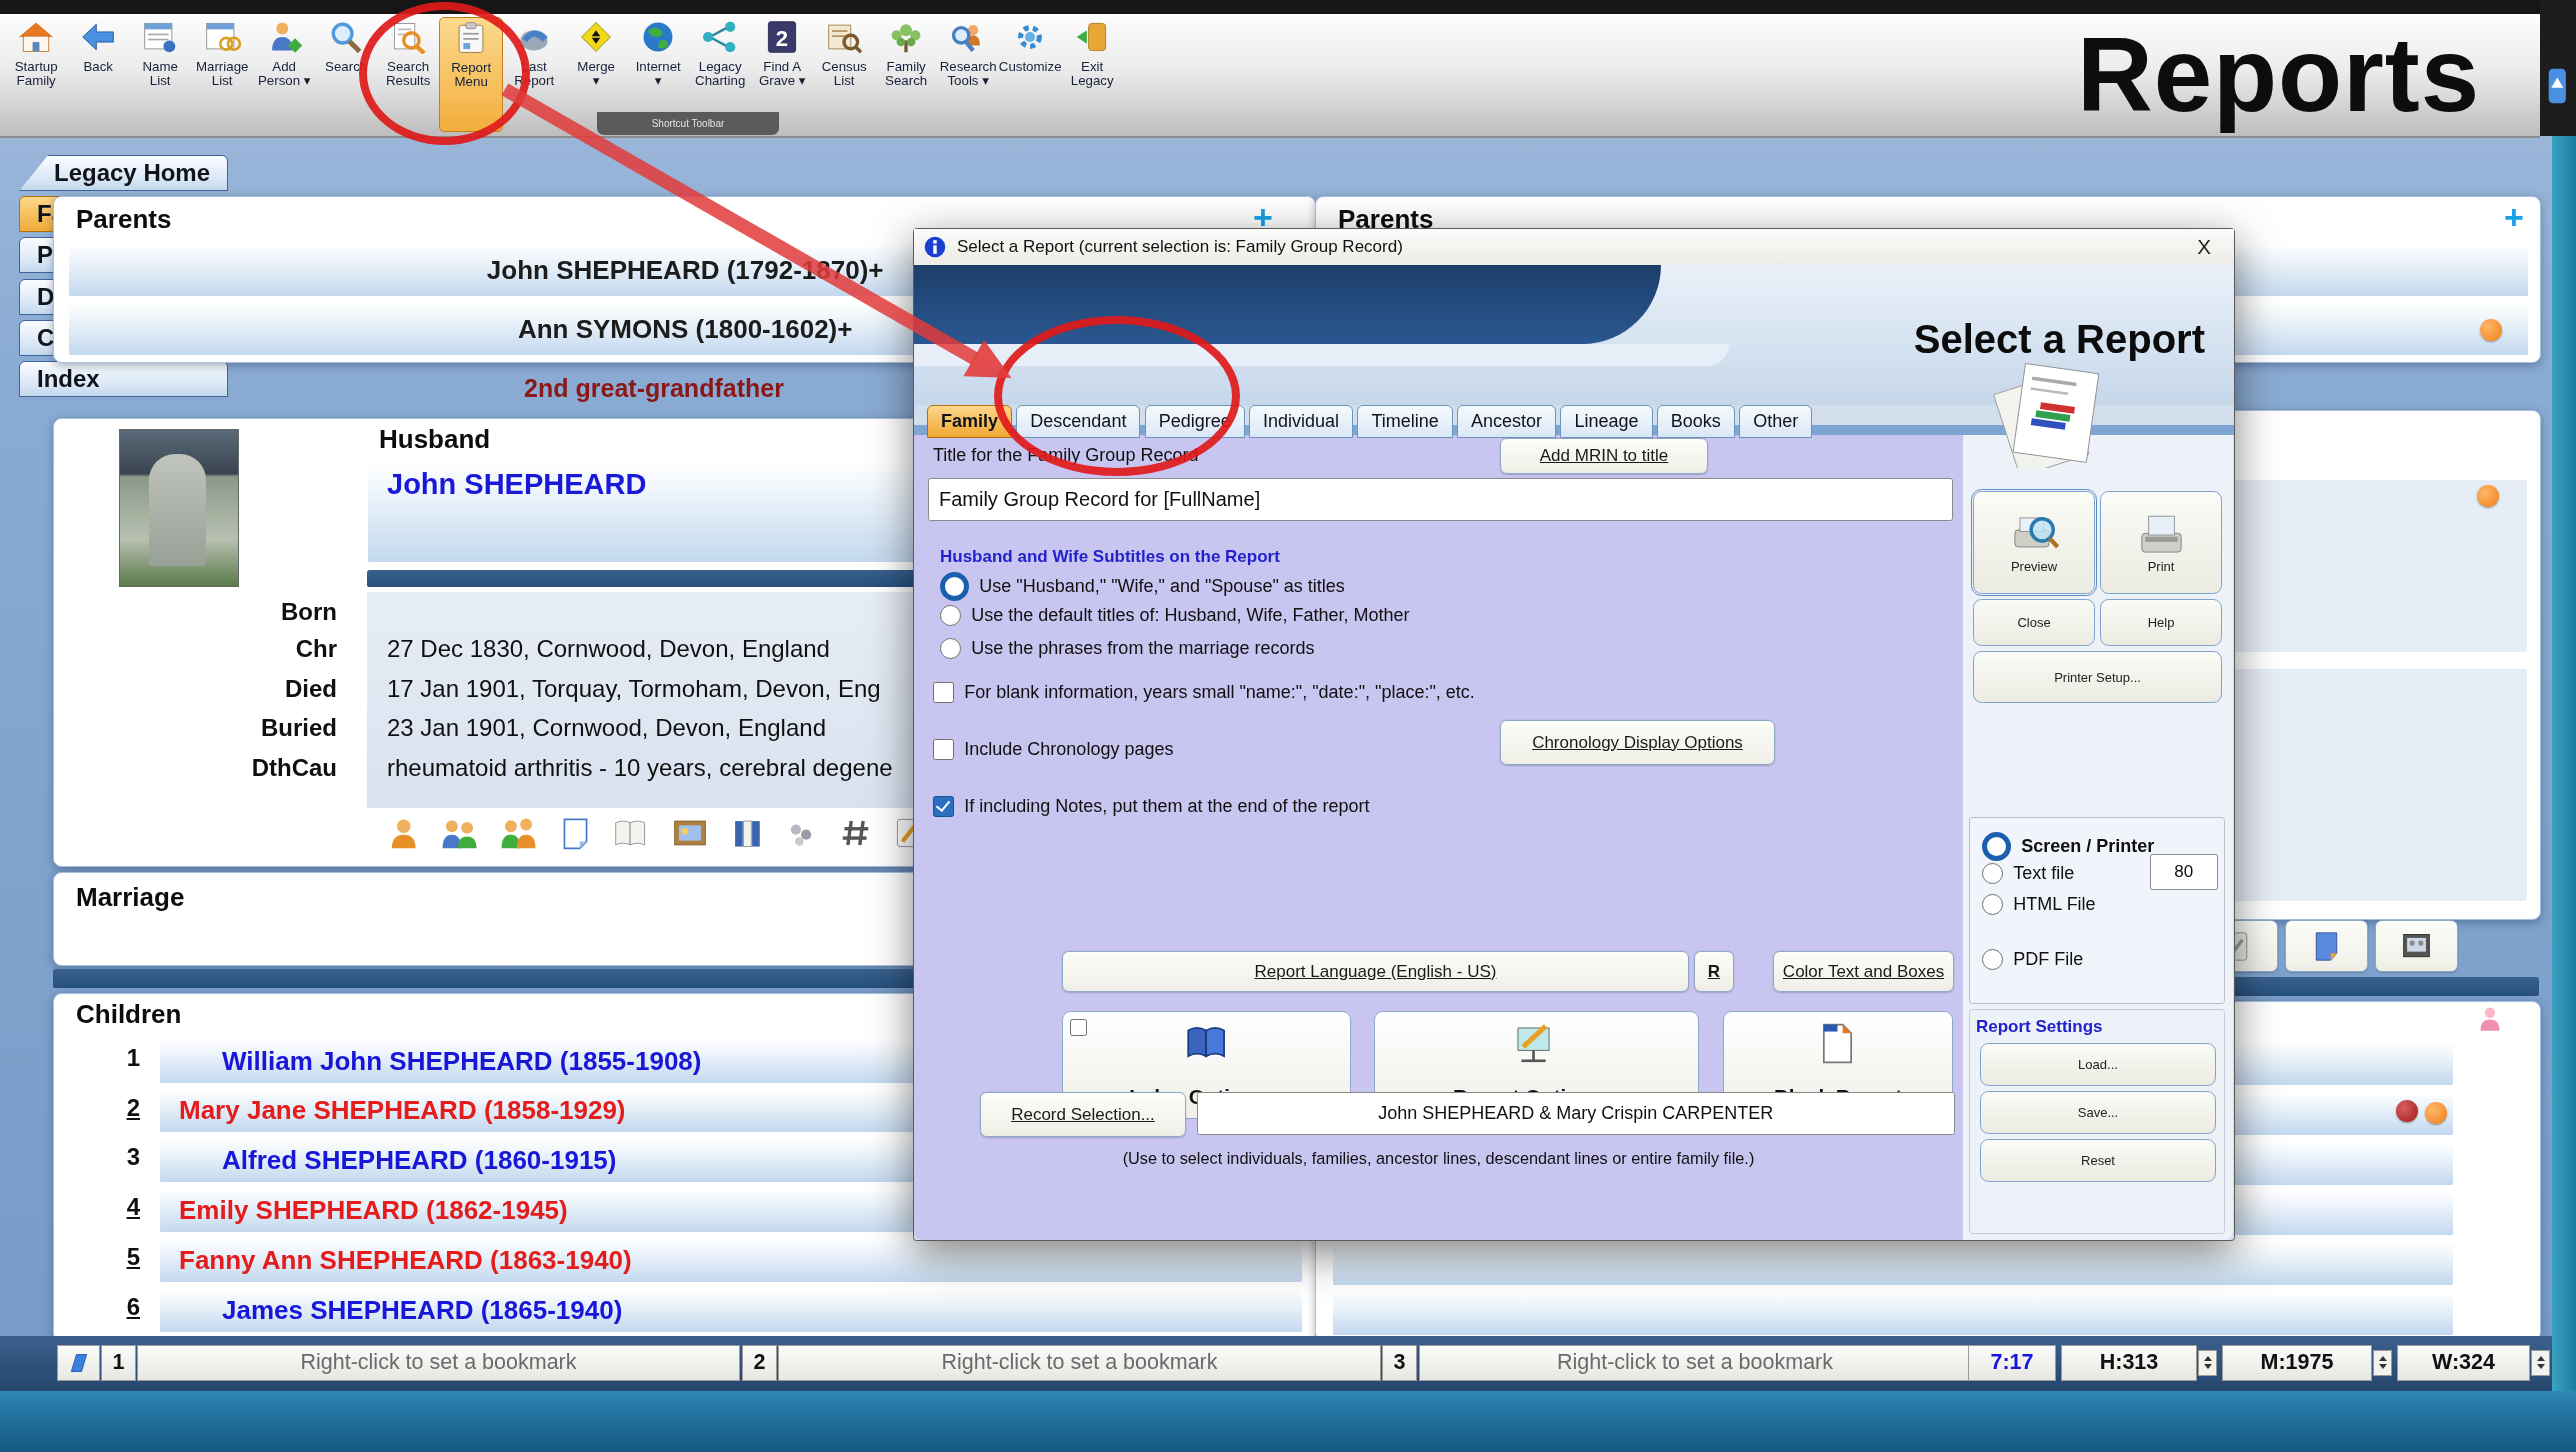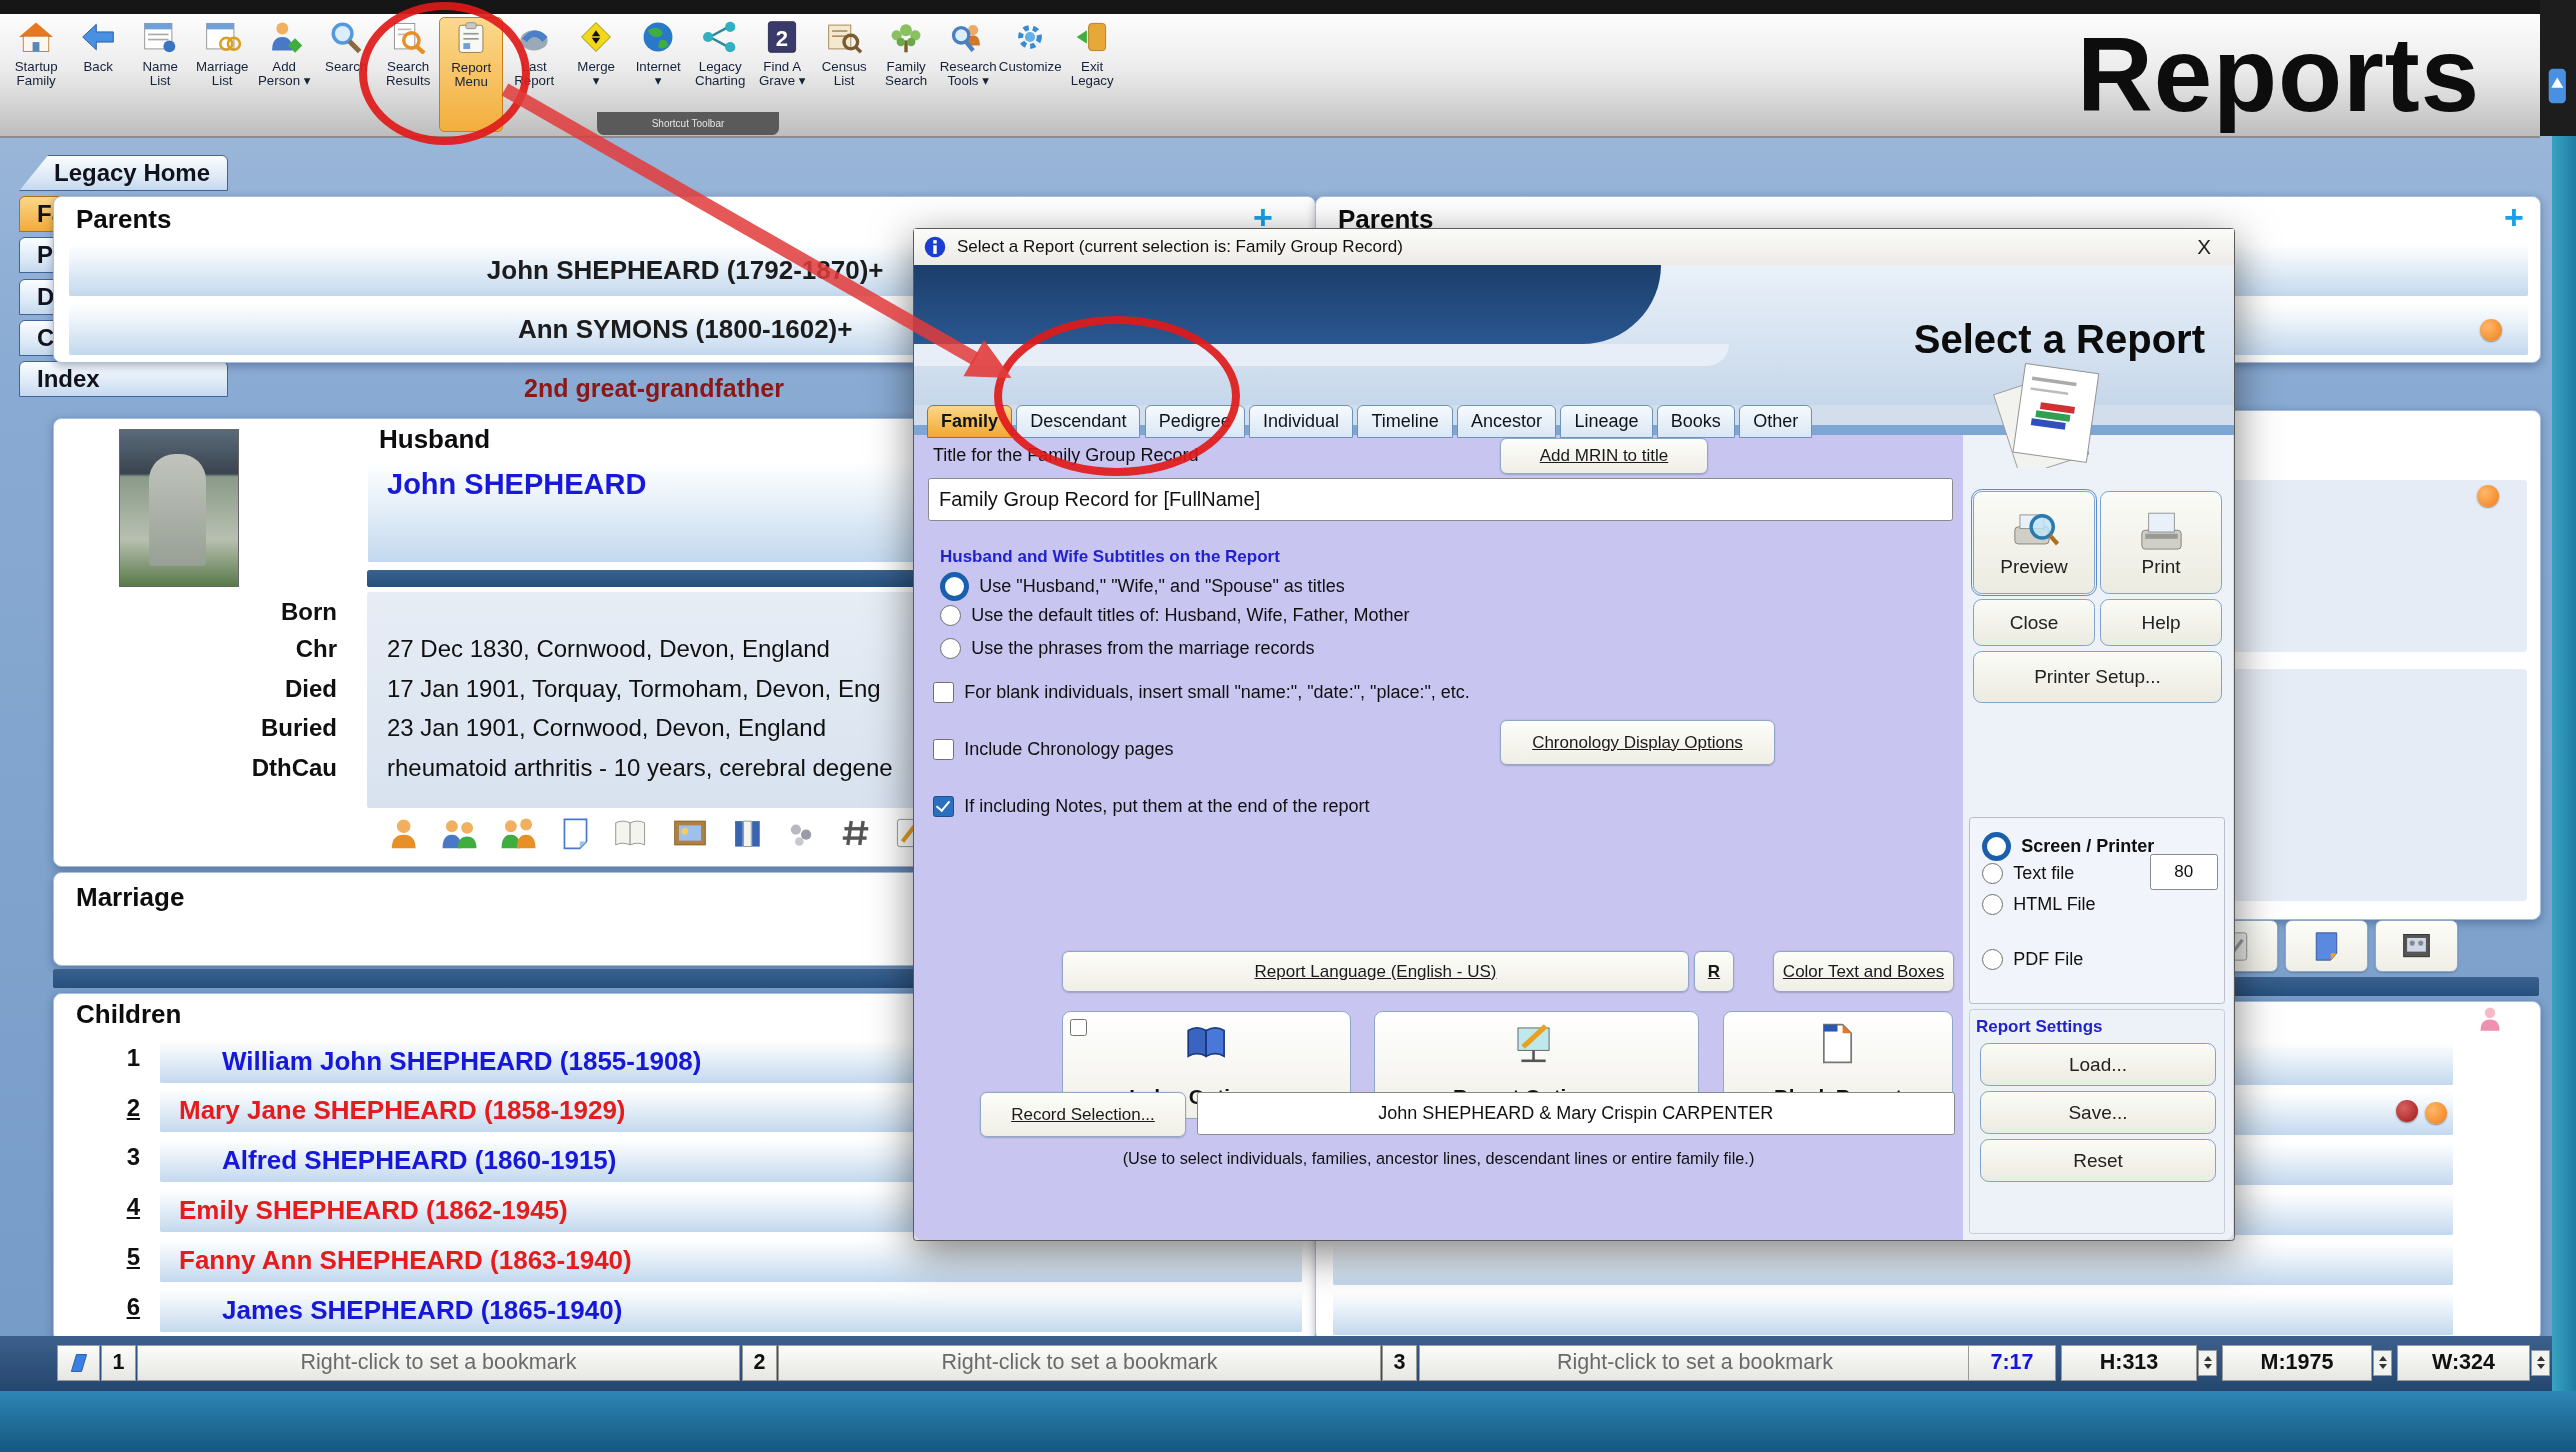--- a/index.html
+++ b/index.html
@@ -83,21 +83,21 @@
   .radio{width:19px;height:19px;border-radius:50%;background:#fff;border:1.7px solid #707070;}
   .radio.sel{border:5.2px solid #1a5fae;}
   .chk{width:19px;height:19px;background:#fff;border:1.7px solid #707070;border-radius:2.6px;}
   .chk.on{background:#2a6fc0;border-color:#1a4f90;position:relative;}
   .chk.on::after{content:"";position:absolute;left:5.2px;top:0.9px;width:6px;height:11px;
                  border:solid #fff;border-width:0 2.6px 2.6px 0;transform:rotate(40deg);}
   .optrow{position:absolute;display:flex;align-items:center;gap:10.3px;}
   .bigbtn{background:linear-gradient(180deg,#ffffff,#f0efe8);border:1.7px solid #8fa8c8;border-radius:8.6px;}
   .bigbtn .cap{position:absolute;bottom:8.6px;width:100%;text-align:center;font-size:20.6px;font-weight:bold;color:#111;}
   .sbtn{background:linear-gradient(180deg,#fbfbf7,#ebebe1);border:1.7px solid #7fa3cc;border-radius:8.6px;
-        display:flex;align-items:center;justify-content:center;font-size:19px;color:#222;}
+        display:flex;align-items:center;justify-content:center;font-size:13px;color:#222;}
   .groupbox{border:0.9px solid #b9bcc9;background:#f1f4fa;border-radius:3.4px;}
   
   .redellipse{border:8.6px solid rgba(224,26,26,.92);border-radius:50%;z-index:90;}
   .annot{z-index:90;pointer-events:none;}
 </style>
 </head>
 <body>
 
 <div class="abs topstrip"></div>
 <div class="abs toolbar">
@@ -571,21 +571,21 @@
   <div class="optrow" style="left:26px;top:376px;">
     <span class="radio"></span>
     <span class="dlabel">Use the default titles of: Husband, Wife, Father, Mother</span>
   </div>
   <div class="optrow" style="left:26px;top:409px;">
     <span class="radio"></span>
     <span class="dlabel">Use the phrases from the marriage records</span>
   </div>
   <div class="optrow" style="left:19px;top:453px;">
     <span class="chk"></span>
-    <span class="dlabel">For blank individuals, insert small  "name:", "date:", "place:", etc.</span>
+    <span class="dlabel">For blank information, years small  "name:", "date:", "place:", etc.</span>
   </div>
   <div class="optrow" style="left:19px;top:510px;">
     <span class="chk"></span>
     <span class="dlabel">Include Chronology pages</span>
   </div>
   <div class="abs dbtn" style="left:586px;top:491px;width:273px;height:43px;">Chronology Display Options</div>
   <div class="optrow" style="left:19px;top:567px;">
     <span class="chk on"></span>
     <span class="dlabel">If including Notes, put them at the end of the report</span>
   </div>

